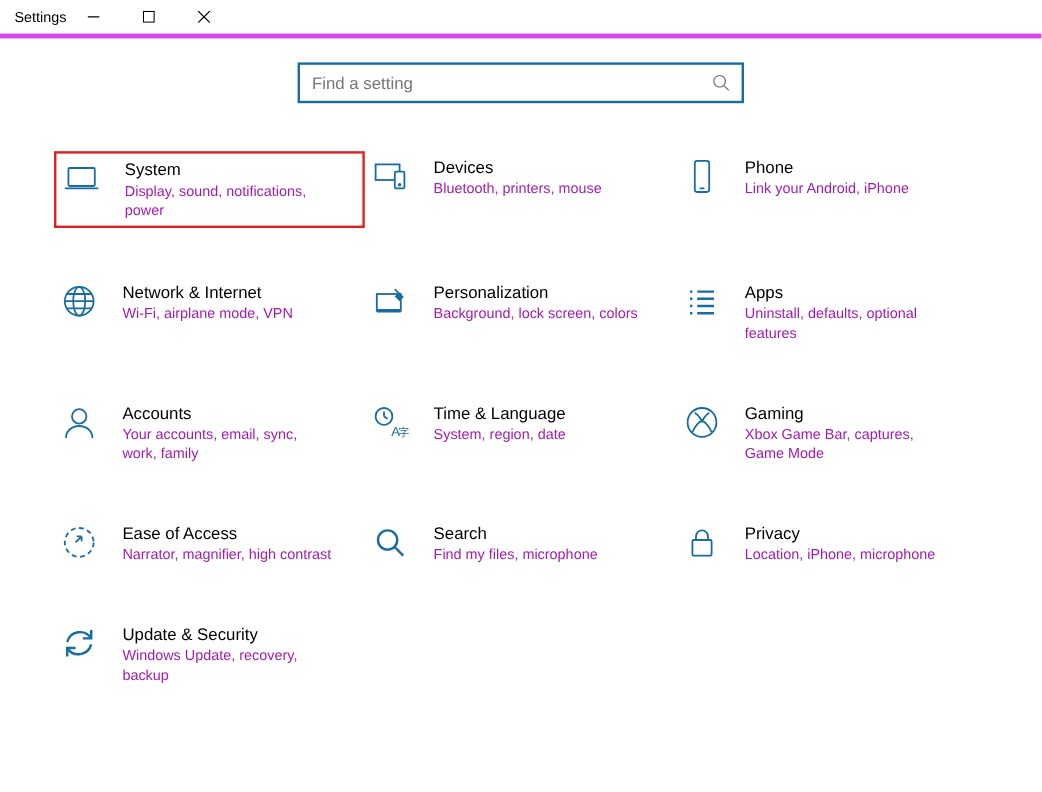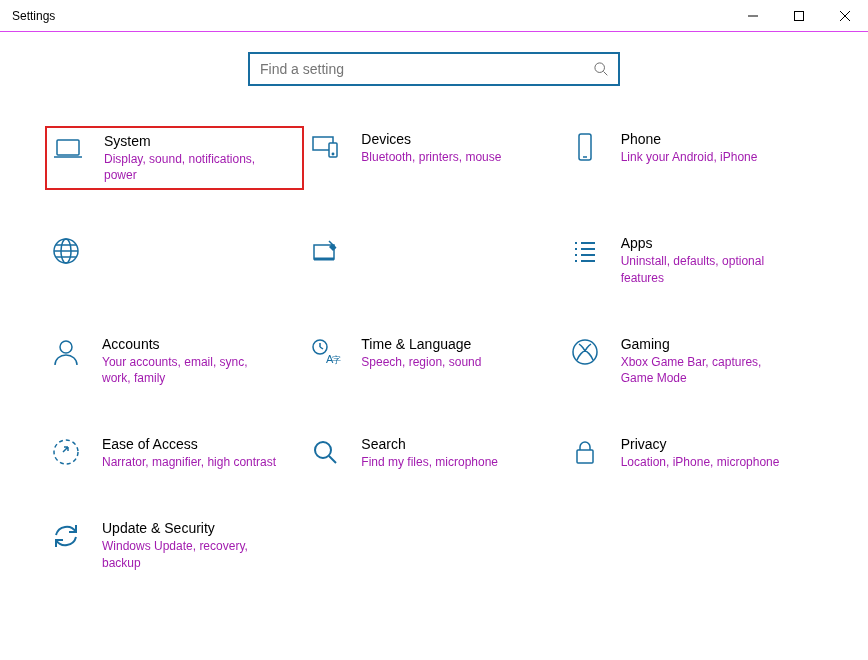--- a/index.html
+++ b/index.html
@@ -1,17 +1,17 @@
 <!DOCTYPE html>
 <html><head>
   <meta charset="utf-8">
   <style>
     * { margin:0; padding:0; box-sizing:border-box; font-family:"Segoe UI", Arial, sans-serif; }
     body { width:868px; height:660px; background:#fff; overflow:hidden; display:flex; flex-direction:column; }
-    .titlebar { height:32px; display:flex; align-items:center; justify-content:space-between; border-bottom:1px solid #d946ef; padding-left:12px; }
+    .titlebar { height:32px; display:flex; align-items:center; border-bottom:4px solid #d946ef; padding-left:12px; }
     .titlebar-text { font-size:12px; color:#000; }
     .winbtns { display:flex; height:100%; }
     .winbtn { width:46px; height:100%; display:flex; align-items:center; justify-content:center; font-size:10px; color:#000; cursor:pointer; }
     .searchwrap { display:flex; justify-content:center; margin-top:20px; margin-bottom:40px; }
     .searchbox { width:372px; height:34px; border:2px solid #186da0; display:flex; align-items:center; padding:0 10px; justify-content:space-between; }
     .searchbox input { border:none; outline:none; font-size:14px; color:#666; width:100%; background:transparent; }
     .searchicon { width:16px; height:16px; color:#555; }
     .grid { display:grid; grid-template-columns:repeat(3,1fr); column-gap:0; row-gap:40px; padding:0 45px; }
     .tile { display:flex; align-items:flex-start; gap:20px; cursor:pointer; padding:5px; }
     .tile.highlight { border:2px solid #d22; }
@@ -103,30 +103,38 @@
   <div class="tile">
     <div class="ticon">
       <svg viewBox="0 0 32 32" fill="none" stroke="currentColor" stroke-width="1.5">
           <circle cx="16" cy="16" r="12"></circle>
           <ellipse cx="16" cy="16" rx="5" ry="12"></ellipse>
           <line x1="4" y1="16" x2="28" y2="16"></line>
           <line x1="6" y1="10" x2="26" y2="10"></line>
           <line x1="6" y1="22" x2="26" y2="22"></line>
         </svg>
     </div>
+    <div class="tinfo">
+      <div class="ttitle">Network &amp; Internet</div>
+      <div class="tdesc">Wi-Fi, airplane mode, VPN</div>
+    </div>
   </div>
 
   <div class="tile">
     <div class="ticon">
       <svg viewBox="0 0 32 32" fill="none" stroke="currentColor" stroke-width="1.5">
           <rect x="5" y="10" width="20" height="14"></rect>
           <line x1="5" y1="24" x2="25" y2="24" stroke-width="3"></line>
           <line x1="20" y1="6" x2="27" y2="13"></line>
           <path d="M27 13l-3 3-4-4 3-3z" fill="currentColor" stroke="none"></path>
         </svg>
+    </div>
+    <div class="tinfo">
+      <div class="ttitle">Personalization</div>
+      <div class="tdesc">Background, lock screen, colors</div>
     </div>
   </div>
 
   <div class="tile">
     <div class="ticon">
       <svg viewBox="0 0 32 32" fill="none" stroke="currentColor" stroke-width="2">
           <line x1="6" y1="8" x2="8" y2="8"></line>
           <line x1="12" y1="8" x2="26" y2="8"></line>
           <line x1="6" y1="14" x2="8" y2="14"></line>
           <line x1="12" y1="14" x2="26" y2="14"></line>
@@ -160,21 +168,21 @@
       <svg viewBox="0 0 32 32" fill="none" stroke="currentColor" stroke-width="1.5">
           <circle cx="11" cy="11" r="7"></circle>
           <line x1="11" y1="7" x2="11" y2="11"></line>
           <line x1="11" y1="11" x2="14" y2="13"></line>
           <text x="17" y="27" font-size="11" fill="currentColor" stroke="none">A</text>
           <text x="23" y="27" font-size="9" fill="currentColor" stroke="none">字</text>
         </svg>
     </div>
     <div class="tinfo">
       <div class="ttitle">Time &amp; Language</div>
-      <div class="tdesc">Speech, region, sound</div>
+      <div class="tdesc">System, region, date</div>
     </div>
   </div>
 
   <div class="tile">
     <div class="ticon">
       <svg viewBox="0 0 32 32" fill="none" stroke="currentColor" stroke-width="1.5">
           <circle cx="16" cy="16" r="12"></circle>
           <path d="M10 8c3 2 6 6 6 8 0-2 3-6 6-8M8 24c2-5 6-9 8-9s6 4 8 9"></path>
         </svg>
     </div>

